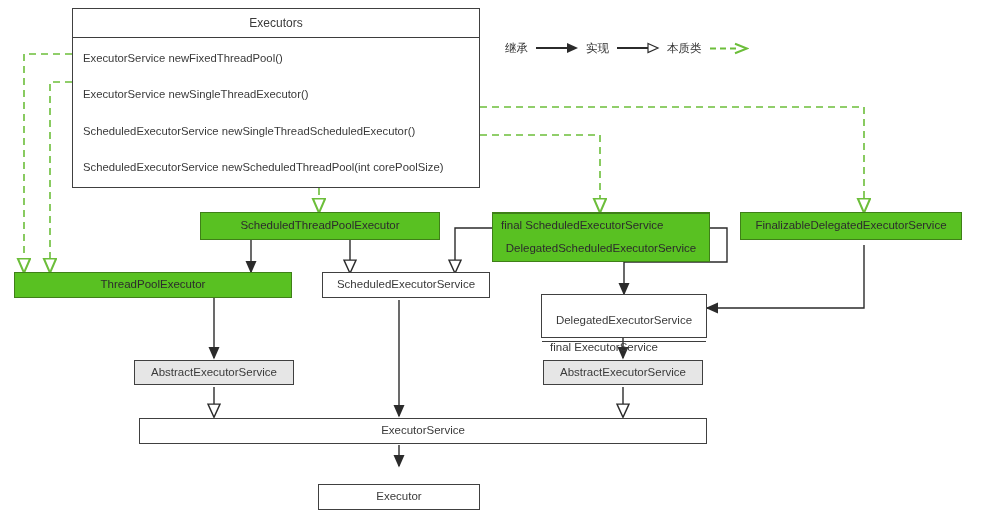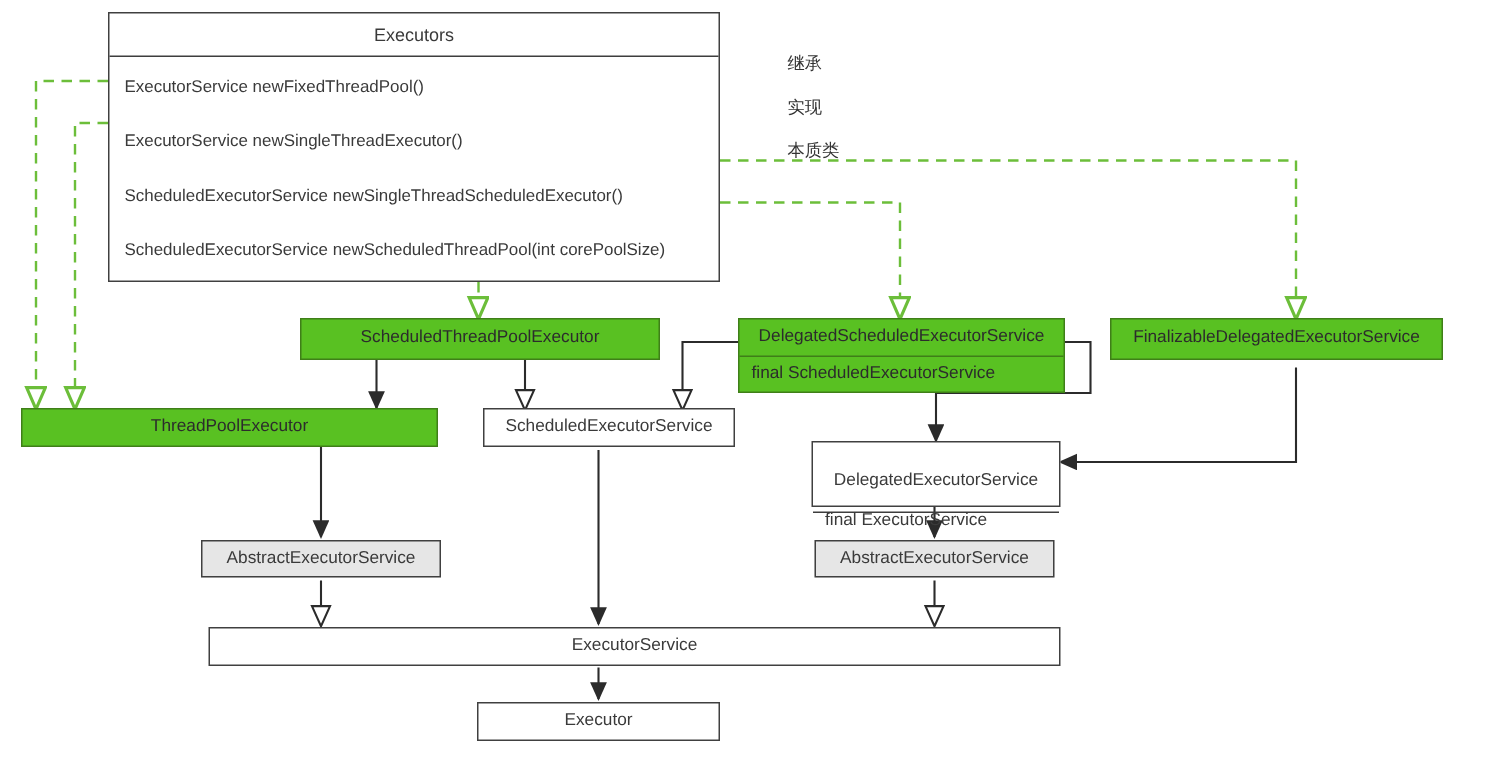--- a/index.html
+++ b/index.html
@@ -20,22 +20,22 @@
   .node.green .divider{border-top:1px solid #3f7f18;}
 
   
   #executors{left:72px;top:8px;width:408px;height:180px;}
   #executors .title{height:28px;font-size:12px;}
   #executors .methods{flex:1;display:flex;flex-direction:column;padding:2px 0;}
   #executors .m{flex:1;display:flex;align-items:center;justify-content:flex-start;
         padding-left:10px;font-size:11.3px;color:#3a3a3a;}
 
   
-  #legend{position:absolute;left:525px;top:35px;width:260px;height:26px;
-        display:flex;gap:7px;font-size:11.5px;color:#333;flex-direction:column;}
+  #legend{position:absolute;left:505px;top:35px;width:260px;height:26px;
+        display:flex;align-items:center;gap:7px;font-size:11.5px;color:#333;}
   #legend .lbl{white-space:nowrap;}
   #legend svg{display:block;}
 </style>
 </head>
 <body>
 
 <div id="canvas">
 
   <svg id="wires" viewBox="0 0 1000 512">
     <defs>
@@ -115,22 +115,22 @@
       <div class="m">ScheduledExecutorService newSingleThreadScheduledExecutor()</div>
       <div class="m">ScheduledExecutorService newScheduledThreadPool(int corePoolSize)</div>
     </div>
   </div>
 
   <div class="node green" style="left:200px;top:212px;width:240px;height:28px;">
     <div class="cell" style="height:100%;">ScheduledThreadPoolExecutor</div>
   </div>
 
   <div class="node green" style="left:492px;top:212px;width:218px;height:50px;">
+    <div class="cell divider" style="height:25px;justify-content:flex-start;padding-left:8px;">final ScheduledExecutorService</div>
     <div class="cell" style="height:25px;">DelegatedScheduledExecutorService</div>
-    <div class="cell divider" style="height:25px;justify-content:flex-start;padding-left:8px;">final ScheduledExecutorService</div>
   </div>
 
   <div class="node green" style="left:740px;top:212px;width:222px;height:28px;">
     <div class="cell" style="height:100%;">FinalizableDelegatedExecutorService</div>
   </div>
 
   <div class="node green" style="left:14px;top:272px;width:278px;height:26px;">
     <div class="cell" style="height:100%;">ThreadPoolExecutor</div>
   </div>
 
@@ -148,17 +148,17 @@
   </div>
 
   <div class="node gray" style="left:543px;top:360px;width:160px;height:25px;">
     <div class="cell" style="height:100%;">AbstractExecutorService</div>
   </div>
 
   <div class="node white" style="left:139px;top:418px;width:568px;height:26px;">
     <div class="cell" style="height:100%;">ExecutorService</div>
   </div>
 
-  <div class="node white" style="left:318px;top:468px;width:162px;height:26px;">
+  <div class="node white" style="left:318px;top:484px;width:162px;height:26px;">
     <div class="cell" style="height:100%;">Executor</div>
   </div>
 
 </div>
 
 </body></html>

